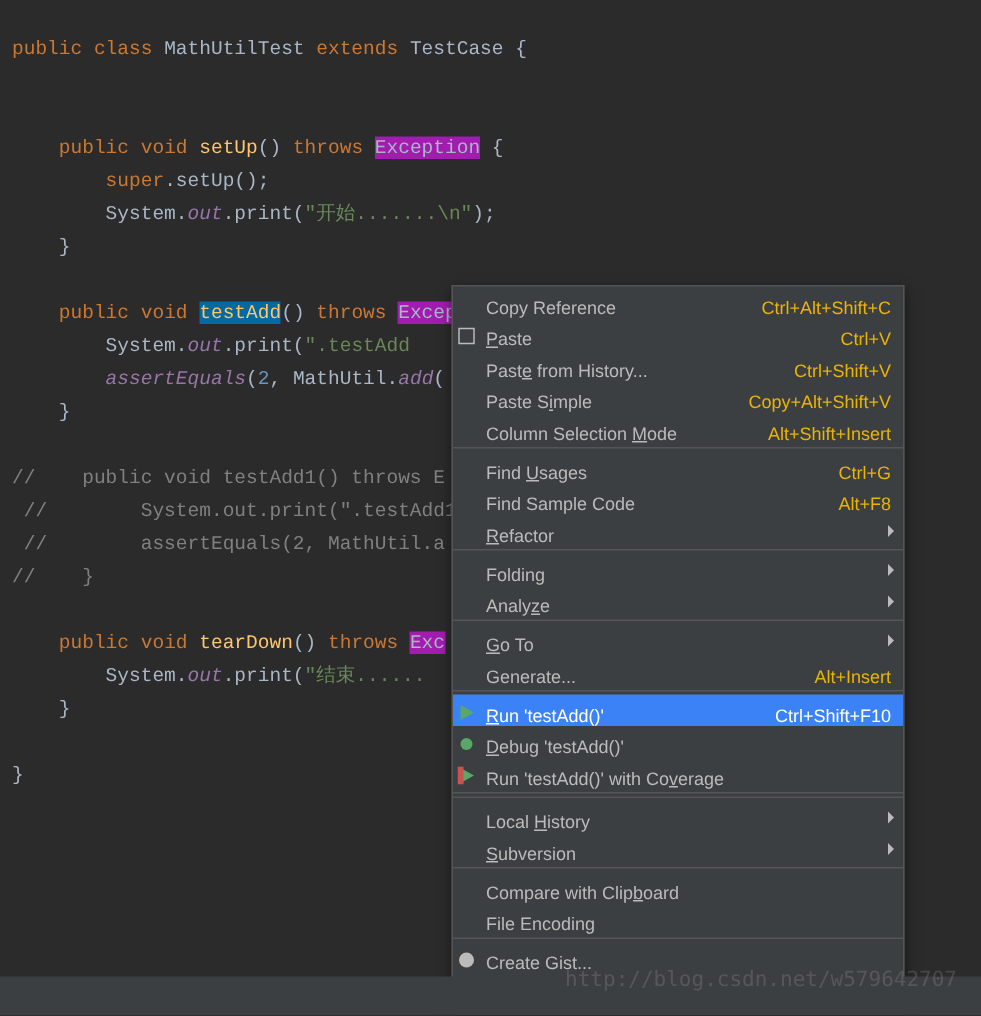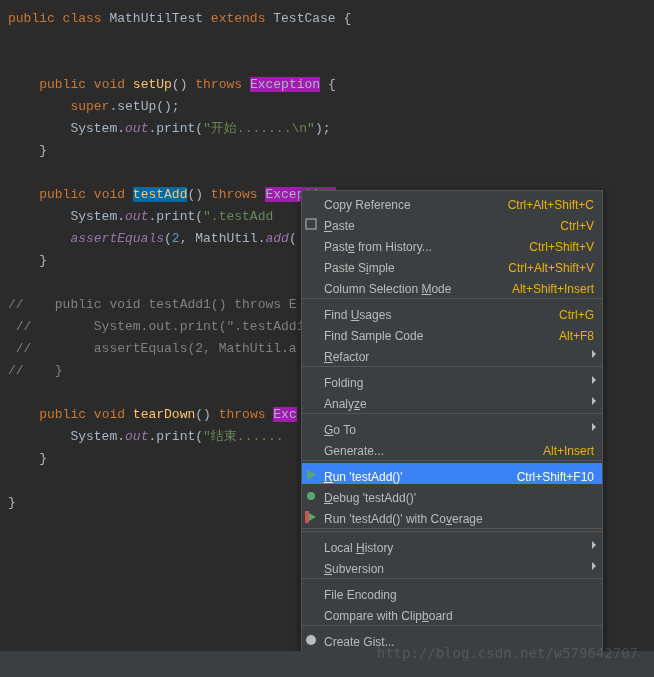--- a/index.html
+++ b/index.html
@@ -7,21 +7,21 @@
     background:#2b2b2b;
     font-family:Consolas,"Courier New",monospace;
     font-size:13px;
     color:#a9b7c6;
     width:654px;
     height:677px;
     overflow:hidden;
     position:relative;
   }
   .code-area {
-    padding:8px 0 0 0;
+    padding:22px 0 0 0;
     line-height:22px;
   }
   .line { white-space:pre; padding-left:8px; height:22px; }
   .kw { color:#cc7832; }
   .field { color:#9876aa; font-style:italic; }
   .method-decl { color:#ffc66d; }
   .str { color:#6a8759; }
   .num { color:#6897bb; }
   .comment { color:#808080; }
   .ident { color:#a9b7c6; }
@@ -137,21 +137,21 @@
     <span class="menu-shortcut">Ctrl+V</span>
   </div>
   <div class="menu-item">
     <span class="menu-icon"></span>
     <span class="menu-label">Past<span class="mnemonic">e</span> from History...</span>
     <span class="menu-shortcut">Ctrl+Shift+V</span>
   </div>
   <div class="menu-item">
     <span class="menu-icon"></span>
     <span class="menu-label">Paste S<span class="mnemonic">i</span>mple</span>
-    <span class="menu-shortcut">Ctrl+Alt+Shift+V</span>
+    <span class="menu-shortcut">Copy+Alt+Shift+V</span>
   </div>
   <div class="menu-item">
     <span class="menu-icon"></span>
     <span class="menu-label">Column Selection <span class="mnemonic">M</span>ode</span>
     <span class="menu-shortcut">Alt+Shift+Insert</span>
   </div>
   <div class="menu-sep"></div>
   <div class="menu-item">
     <span class="menu-icon"></span>
     <span class="menu-label">Find <span class="mnemonic">U</span>sages</span>
@@ -224,25 +224,25 @@
     <span class="submenu-arrow"></span>
   </div>
   <div class="menu-item">
     <span class="menu-icon"></span>
     <span class="menu-label"><span class="mnemonic">S</span><span>ubversion</span></span>
     <span class="submenu-arrow"></span>
   </div>
   <div class="menu-sep"></div>
   <div class="menu-item">
     <span class="menu-icon"></span>
+    <span class="menu-label">Compare with Clip<span class="mnemonic">b</span>oard</span>
+  </div>
+  <div class="menu-item">
+    <span class="menu-icon"></span>
     <span class="menu-label">File Encoding</span>
-  </div>
-  <div class="menu-item">
-    <span class="menu-icon"></span>
-    <span class="menu-label">Compare with Clip<span class="mnemonic">b</span>oard</span>
   </div>
   <div class="menu-sep"></div>
   <div class="menu-item">
     <span class="menu-icon">
         <svg width="12" height="12">
           <circle cx="6" cy="6" r="5" fill="#bbb"></circle>
         </svg>
       </span>
     <span class="menu-label">Create Gist...</span>
   </div>

